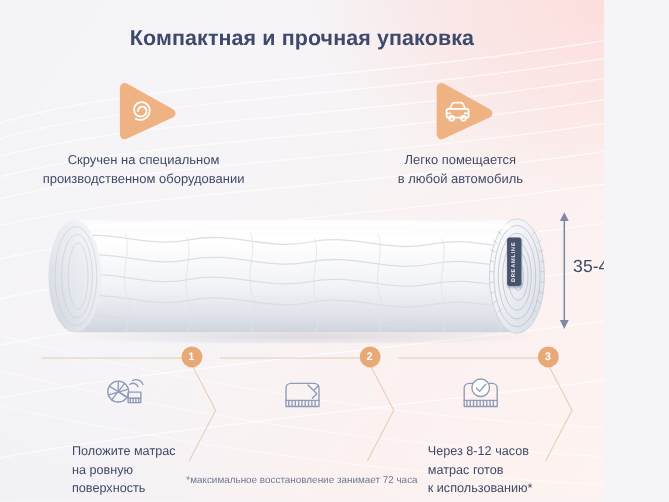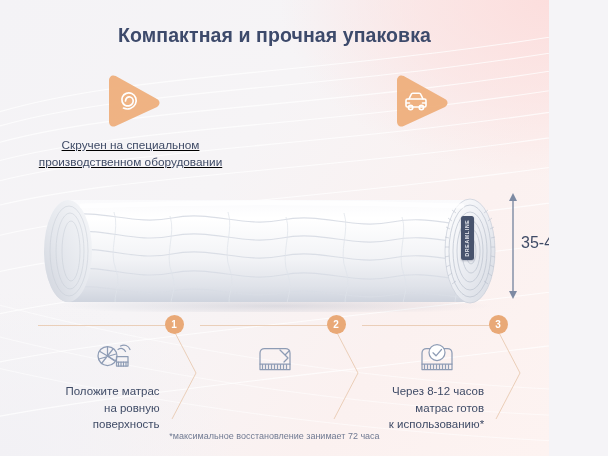--- a/index.html
+++ b/index.html
@@ -48,21 +48,20 @@
 
   
   .features {
     position: absolute;
     top: 74px;
     left: 0;
     right: 0;
     display: flex;
     justify-content: center;
     gap: 56px;
-    text-decoration: underline;
   }
 
   .feature {
     width: 232px;
     display: flex;
     flex-direction: column;
     align-items: center;
   }
 
   .feat-icon {
@@ -193,22 +192,23 @@
   .step-icon {
     width: 42px;
     height: 36px;
     margin: 8px 0 7px 0;
   }
 
   .step-text {
     font-size: 11.5px;
     line-height: 1.45;
     color: #3f4b66;
-    text-align: right;
+    text-align: left;
     white-space: pre-line;
+    margin-top: 20px;
   }
 
   
   .footnote {
     position: absolute;
     bottom: 15px;
     left: 0;
     right: 0;
     text-align: center;
     font-size: 9px;
@@ -266,20 +266,22 @@
           <g stroke="#ffffff" stroke-width="1.6" fill="none" stroke-linejoin="round" stroke-linecap="round">
             <path d="M18 31.5 L18 26.5 C18 25.6 18.7 25 19.5 25 L36.5 25 C37.3 25 38 25.6 38 26.5 L38 31.5 C38 32.3 37.3 33 36.5 33 L19.5 33 C18.7 33 18 32.3 18 31.5 Z"></path>
             <path d="M21 25 L23.2 20.3 C23.5 19.6 24.1 19.2 24.8 19.2 L31.2 19.2 C31.9 19.2 32.5 19.6 32.8 20.3 L35 25"></path>
             <circle cx="22.6" cy="33.6" r="2.2"></circle>
             <circle cx="33.4" cy="33.6" r="2.2"></circle>
             <path d="M18.5 29 L21.5 29"></path>
             <path d="M34.5 29 L37.5 29"></path>
           </g>
         </svg>
       </div>
+      <div class="feat-text">Легко помещается
+в любой автомобиль</div>
     </div>
 
   </div>
 
   <div class="roll-wrap">
     <svg class="roll-svg" width="470" height="122" viewBox="0 0 470 122" fill="none">
       <defs>
         <linearGradient id="bodyGrad" x1="0" y1="0" x2="0" y2="1">
           <stop offset="0%" stop-color="#fafafc"></stop>
           <stop offset="18%" stop-color="#ffffff"></stop>

